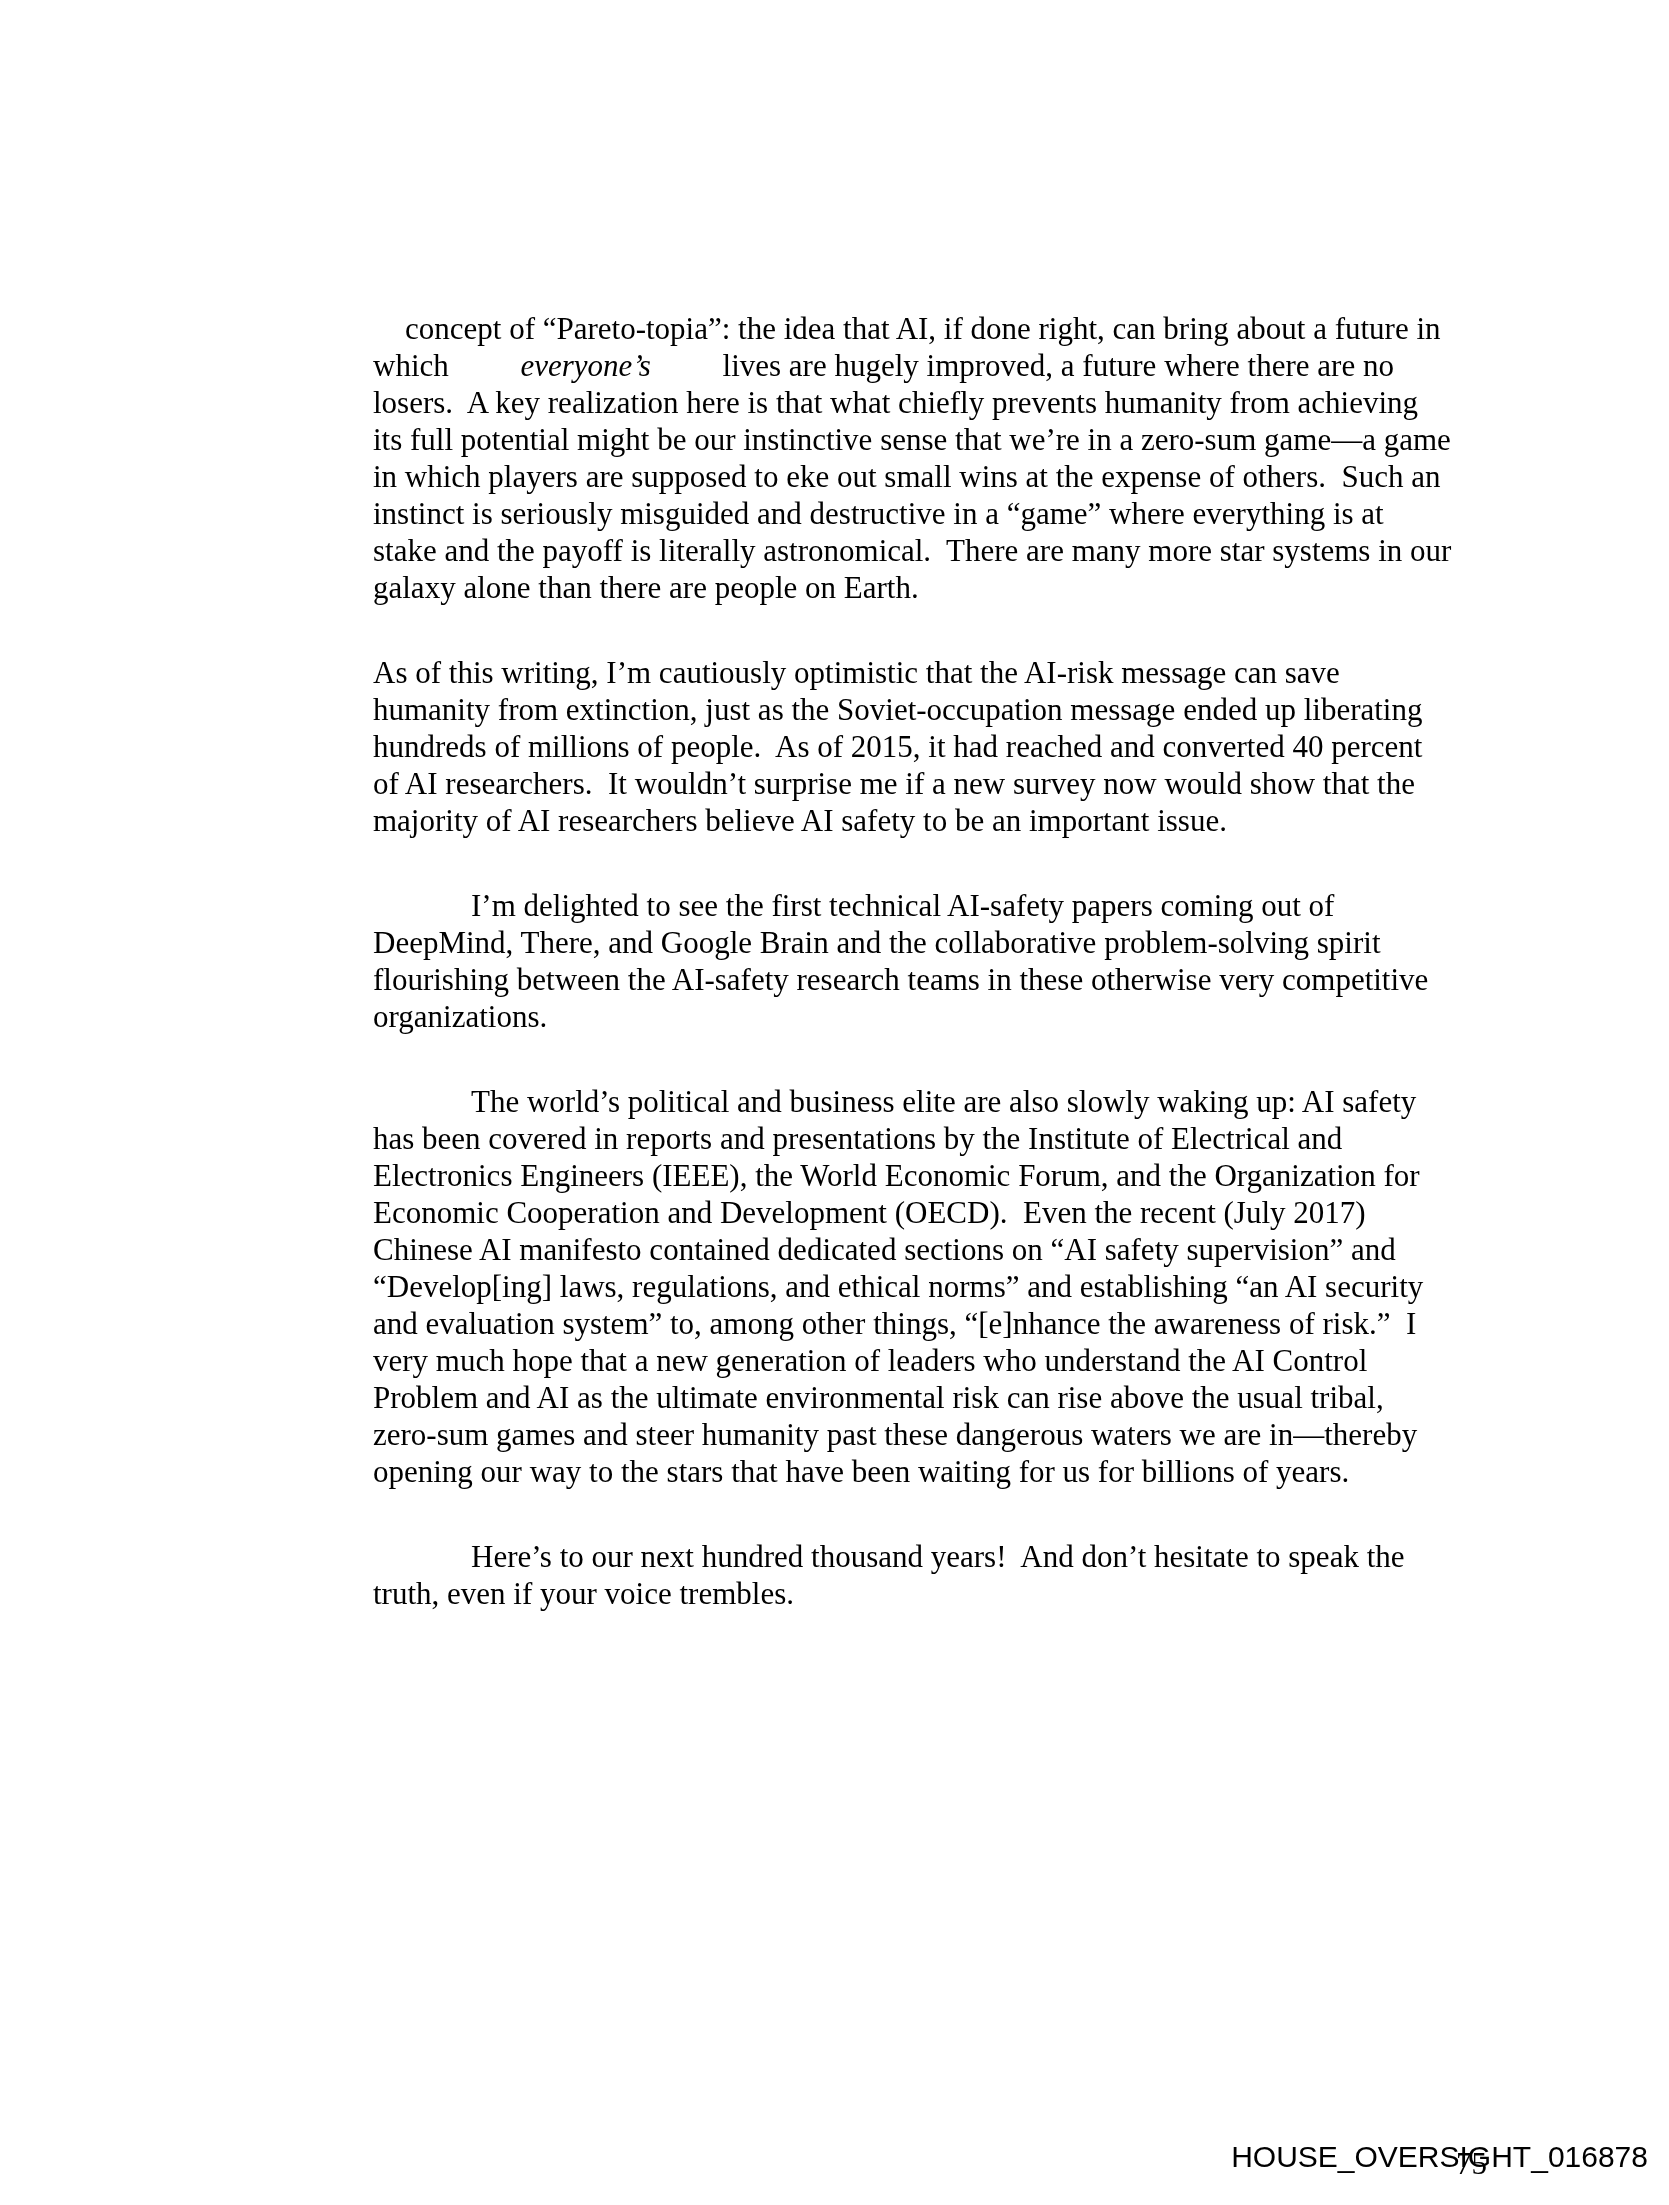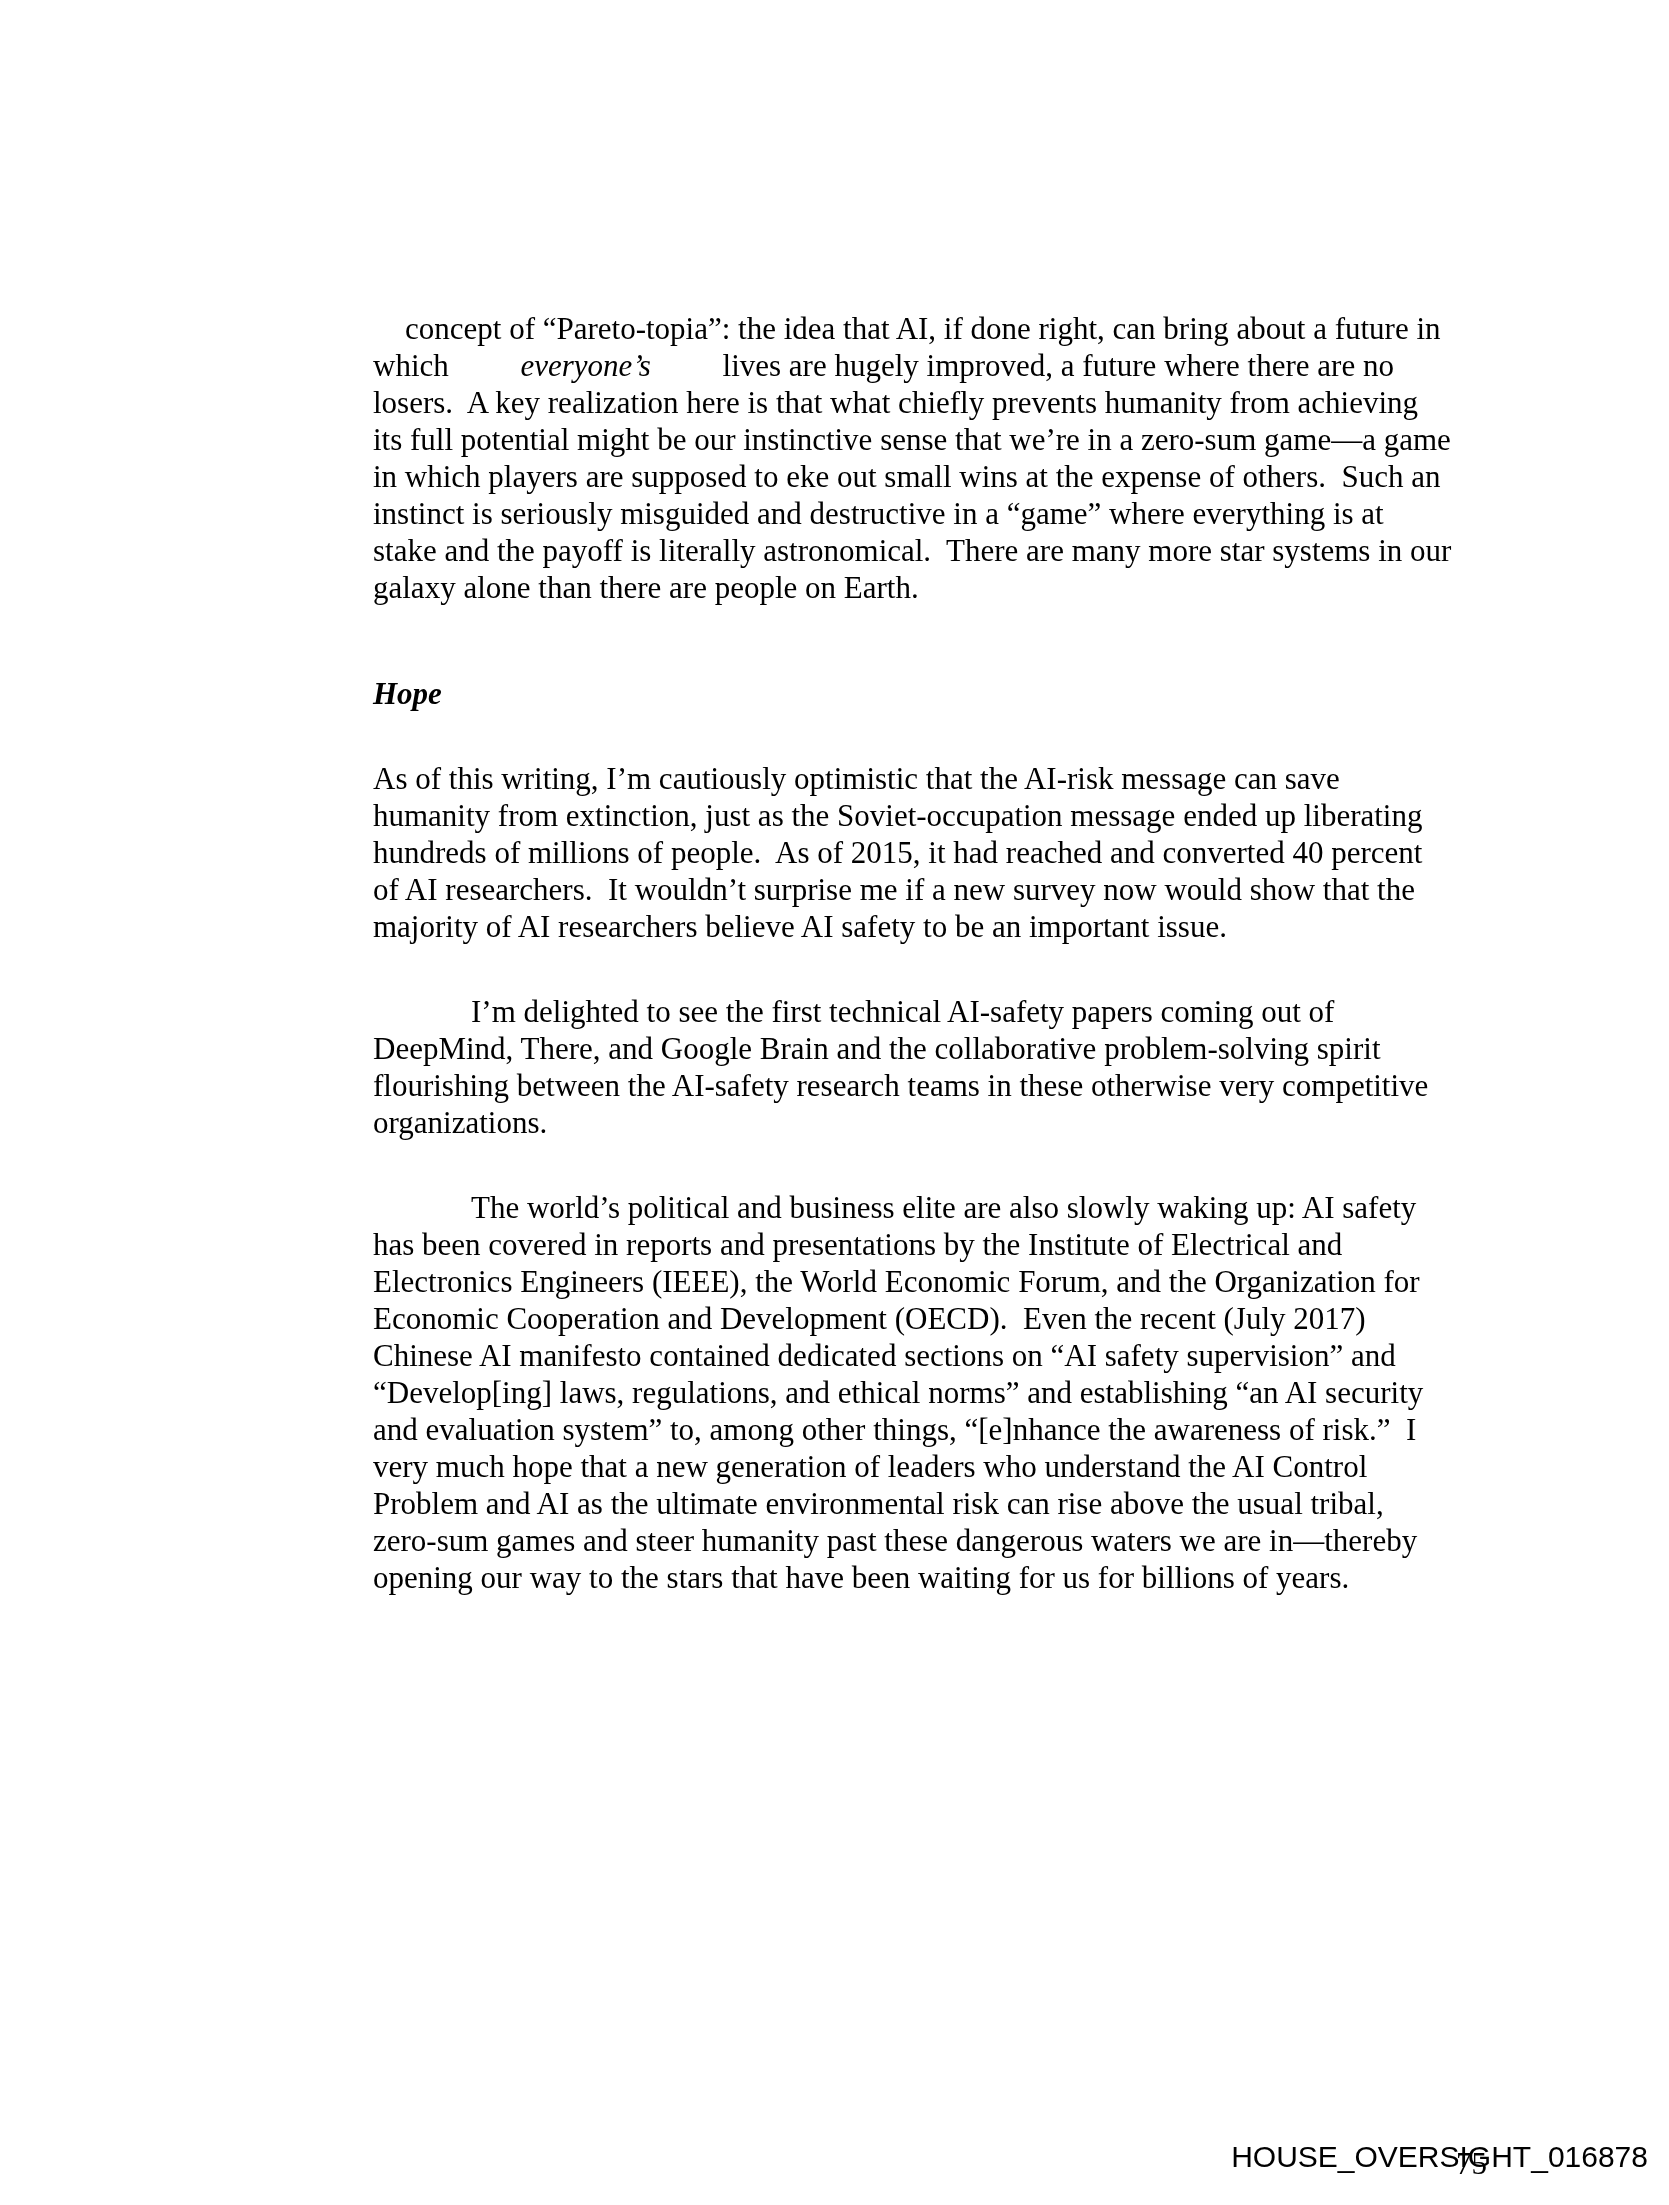--- a/index.html
+++ b/index.html
@@ -56,28 +56,28 @@
 </style>
 </head>
 <body>
 
 <div class="page">
 
   <div class="text-block">
 
     <p><span>concept of “Pareto-topia”: the idea that AI, if done right, can bring about a future in which </span><em>everyone’s</em><span> lives are hugely improved, a future where there are no losers.  A key realization here is that what chiefly prevents humanity from achieving its full potential might be our instinctive sense that we’re in a zero-sum game—a game in which players are supposed to eke out small wins at the expense of others.  Such an instinct is seriously misguided and destructive in a “game” where everything is at stake and the payoff is literally astronomical.  There are many more star systems in our galaxy alone than there are people on Earth.</span></p>
 
-    <p class="section-heading">Hope</p>
 
     <p>As of this writing, I’m cautiously optimistic that the AI-risk message can save humanity from extinction, just as the Soviet-occupation message ended up liberating hundreds of millions of people.  As of 2015, it had reached and converted 40 percent of AI researchers.  It wouldn’t surprise me if a new survey now would show that the majority of AI researchers believe AI safety to be an important issue.</p>
 
     <p class="indent">I’m delighted to see the first technical AI-safety papers coming out of DeepMind, There, and Google Brain and the collaborative problem-solving spirit flourishing between the AI-safety research teams in these otherwise very competitive organizations.</p>
 
     <p class="indent">The world’s political and business elite are also slowly waking up: AI safety has been covered in reports and presentations by the Institute of Electrical and Electronics Engineers (IEEE), the World Economic Forum, and the Organization for Economic Cooperation and Development (OECD).  Even the recent (July 2017) Chinese AI manifesto contained dedicated sections on “AI safety supervision” and “Develop[ing] laws, regulations, and ethical norms” and establishing “an AI security and evaluation system” to, among other things, “[e]nhance the awareness of risk.”  I very much hope that a new generation of leaders who understand the AI Control Problem and AI as the ultimate environmental risk can rise above the usual tribal, zero-sum games and steer humanity past these dangerous waters we are in—thereby opening our way to the stars that have been waiting for us for billions of years.</p>
 
+    <p class="indent">Here’s to our next hundred thousand years!  And don’t hesitate to speak the truth, even if your voice trembles.</p>
 
   </div>
 
   <div class="page-number">75</div>
 
   <div class="doc-footer">HOUSE_OVERSIGHT_016878</div>
 
 </div>
 
 

